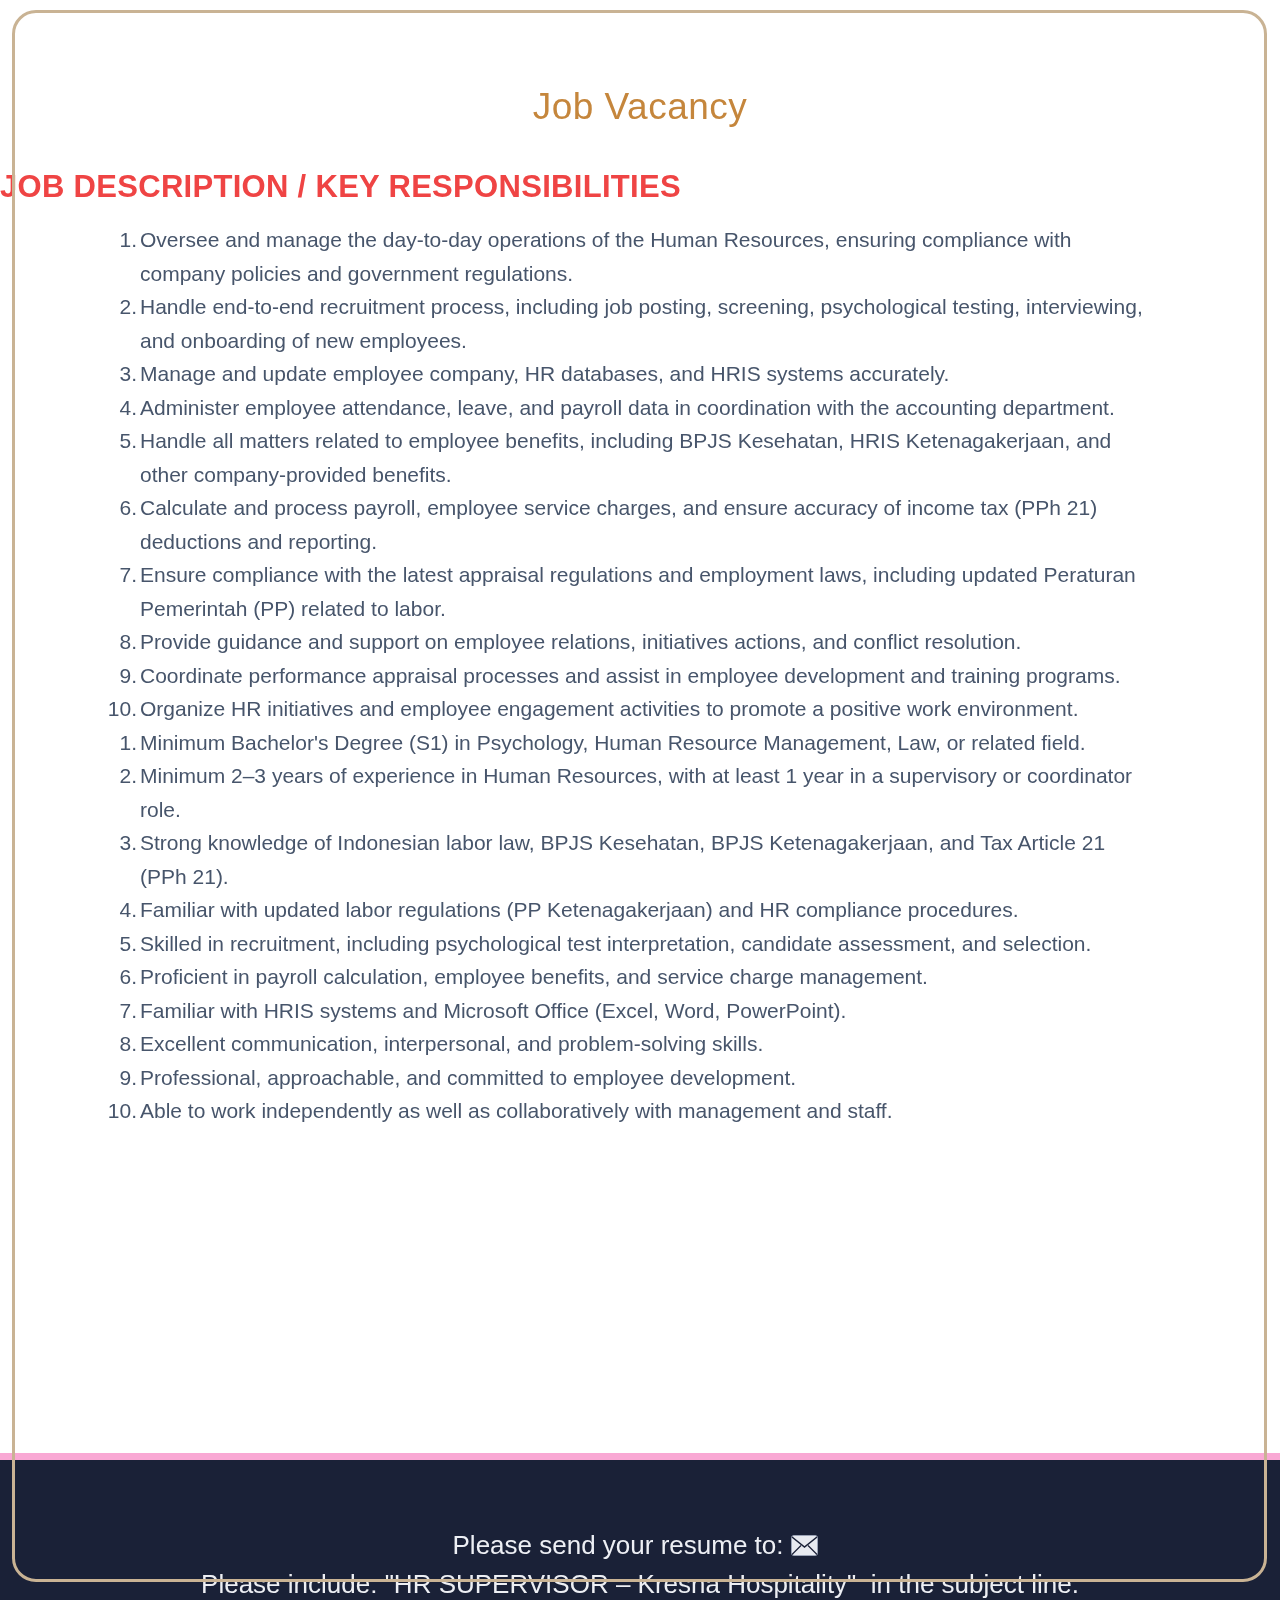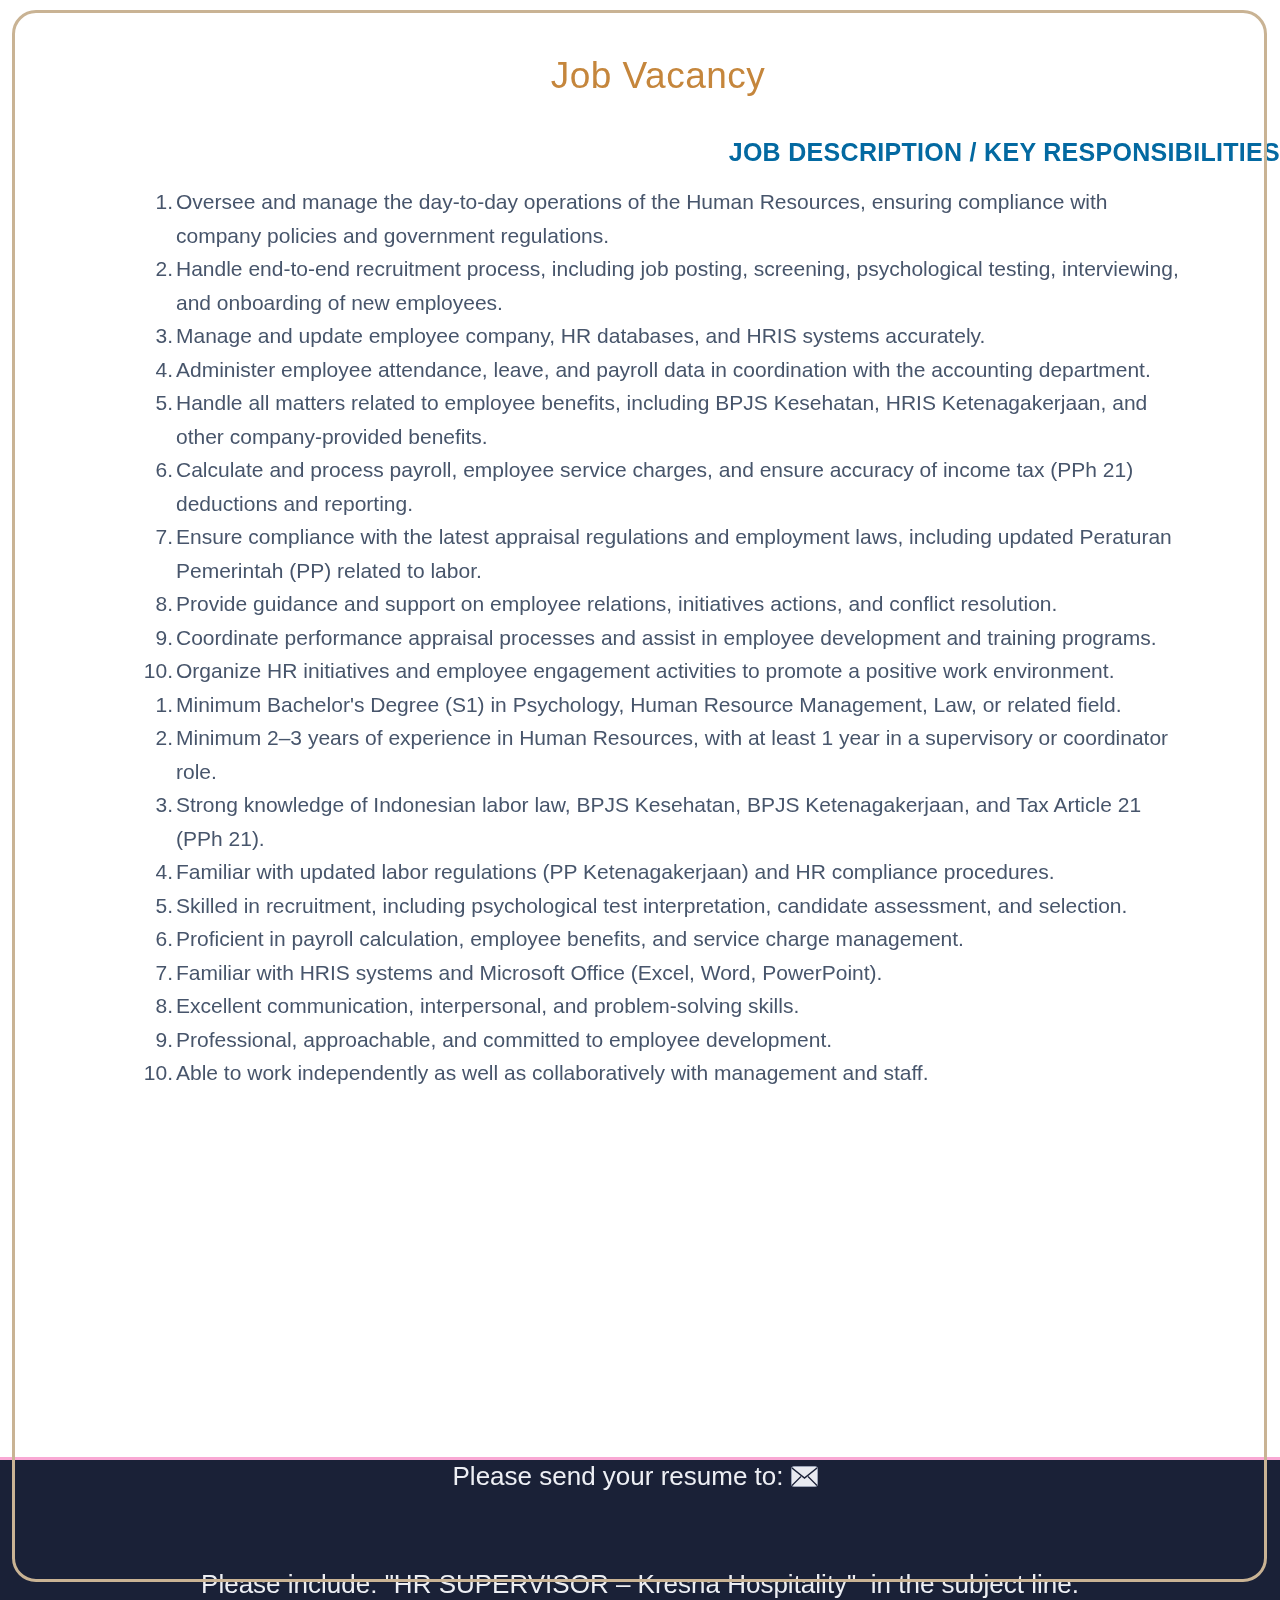--- a/index.html
+++ b/index.html
@@ -23,22 +23,21 @@
     top: 10px;
     bottom: 18px;
     border: 3px solid #c9b394;
     border-radius: 24px;
     pointer-events: none;
     z-index: 6;
   }
   .content {
     position: relative;
     z-index: 2;
-    padding-top: 54px;
-    margin-left: 36px;
+    padding-top: 85px;
   }
   .title-line1 {
     text-align: center;
     font-size: 37px;
     font-weight: 500;
     letter-spacing: 0.5px;
     color: #c5863c;
     line-height: 1.2;
   }
   .title-line2 {
@@ -46,24 +45,24 @@
     font-size: 41px;
     margin-top: 8px;
     line-height: 1.2;
     color: #c5863c;
   }
   .title-line2 .role {
     font-weight: 700;
     color: #e07f2c;
   }
   .section-heading {
-    text-align: right;
-    font-size: 25px;
+    text-align: left;
+    font-size: 31px;
     font-weight: 700;
-    color: #0369a1;
+    color: #ef4444;
     letter-spacing: 0.3px;
     margin: 40px 0 18px 0;
   }
   .section-heading.second {
     margin-top: 28px;
   }
   ol.item-list {
     list-style: none;
     margin: 0 0 0 103px;
     padding: 0;
@@ -85,26 +84,26 @@
     flex: 1 1 auto;
     padding-left: 3px;
   }
   .footer-band {
     position: absolute;
     left: 0;
     right: 0;
     bottom: 0;
     height: 140px;
     background: #1a2137;
-    border-top: 3px solid #f9a8d4;
+    border-top: 7px solid #f9a8d4;
     z-index: 4;
     display: flex;
     flex-direction: column;
     align-items: center;
-    justify-content: space-between;
+    justify-content: flex-end;
     gap: 6px;
     color: #edeff4;
     font-size: 26px;
     line-height: 1.25;
   }
   .footer-line1 {
     display: flex;
     align-items: center;
   }
   .email-icon {

